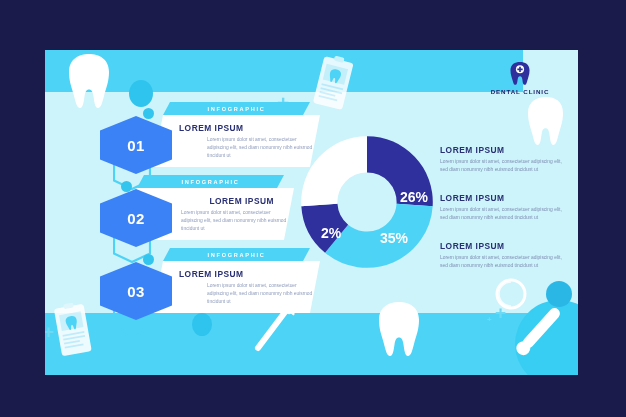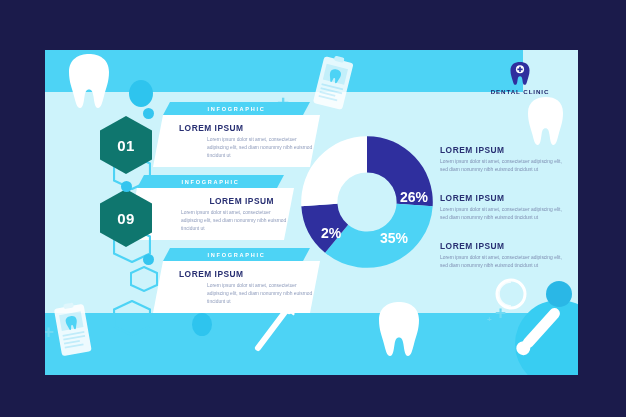--- a/index.html
+++ b/index.html
@@ -83,22 +83,22 @@
     width:110px;
   }
   .row1 .panel .p-body, .row3 .panel .p-body { margin-left:28px; }
   .row2 .tab { left:92px; }
   .row2 .panel { left:82px; }
   .row2 .panel .p-title { text-align:right; padding-right:4px; }
   .row2 .panel .p-body { margin-left:28px; }
 
   
   .hex-num {
-    position:absolute; left:55px; top:14px; width:52px; height:58px;
-    background:#0f766e;
+    position:absolute; left:55px; top:14px; width:72px; height:58px;
+    background:#3b82f6;
     clip-path:polygon(50% 0%, 100% 25%, 100% 75%, 50% 100%, 0% 75%, 0% 25%);
     display:flex; align-items:center; justify-content:center;
     z-index:22;
   }
   .hex-num span {
     font-size:15px; font-weight:bold; color:#ffffff; letter-spacing:.5px;
   }
   .hex-outline {
     position:absolute; left:68px; top:52px; width:38px; height:36px;
     z-index:21;
@@ -253,36 +253,39 @@
         <span>INFOGRAPHIC</span>
       </div>
       <div class="panel">
         <div class="p-title">LOREM IPSUM</div>
         <div class="p-body">Lorem ipsum dolor sit amet, consectetuer adipiscing elit, sed diam nonummy nibh euismod tincidunt ut</div>
       </div>
       <svg class="hex-outline" viewBox="0 0 38 36">
         <polygon points="19,1 37,9.5 37,26.5 19,35 1,26.5 1,9.5" fill="none" stroke="#4dd3f5" stroke-width="2.2"></polygon>
       </svg>
       <div class="hex-num">
-        <span>09</span>
+        <span>02</span>
       </div>
       <div class="dot-small" style="left:76px;"></div>
     </div>
 
     <div class="row row3">
       <div class="tab">
         <span>INFOGRAPHIC</span>
       </div>
       <div class="panel">
         <div class="p-title">LOREM IPSUM</div>
         <div class="p-body">Lorem ipsum dolor sit amet, consectetuer adipiscing elit, sed diam nonummy nibh euismod tincidunt ut</div>
       </div>
       <svg class="hex-outline" viewBox="0 0 38 36">
         <polygon points="19,1 37,9.5 37,26.5 19,35 1,26.5 1,9.5" fill="none" stroke="#4dd3f5" stroke-width="2.2"></polygon>
       </svg>
+      <div class="hex-num">
+        <span>03</span>
+      </div>
       <div class="dot-small"></div>
     </div>
 
     <div id="donut-wrap">
       <svg viewBox="0 0 100 100">
         <g id="donut-slices">
             <path d="M 50 3 A 47 47 0 0 1 96.90725623612877 52.95115441787773
                L 71.10826530625795 51.32801948804498 A 21.150000000000002 21.150000000000002 0 0 0 50 28.849999999999998 Z" fill="#2f2f9e"></path>
             <path d="M 96.90725623612877 52.95115441787773 A 47 47 0 0 1 20.041072481811597 86.2141224104621
                L 36.51848261681522 66.29635508470795 A 21.150000000000002 21.150000000000002 0 0 0 71.10826530625795 51.32801948804498 Z" fill="#4dd3f5"></path>

